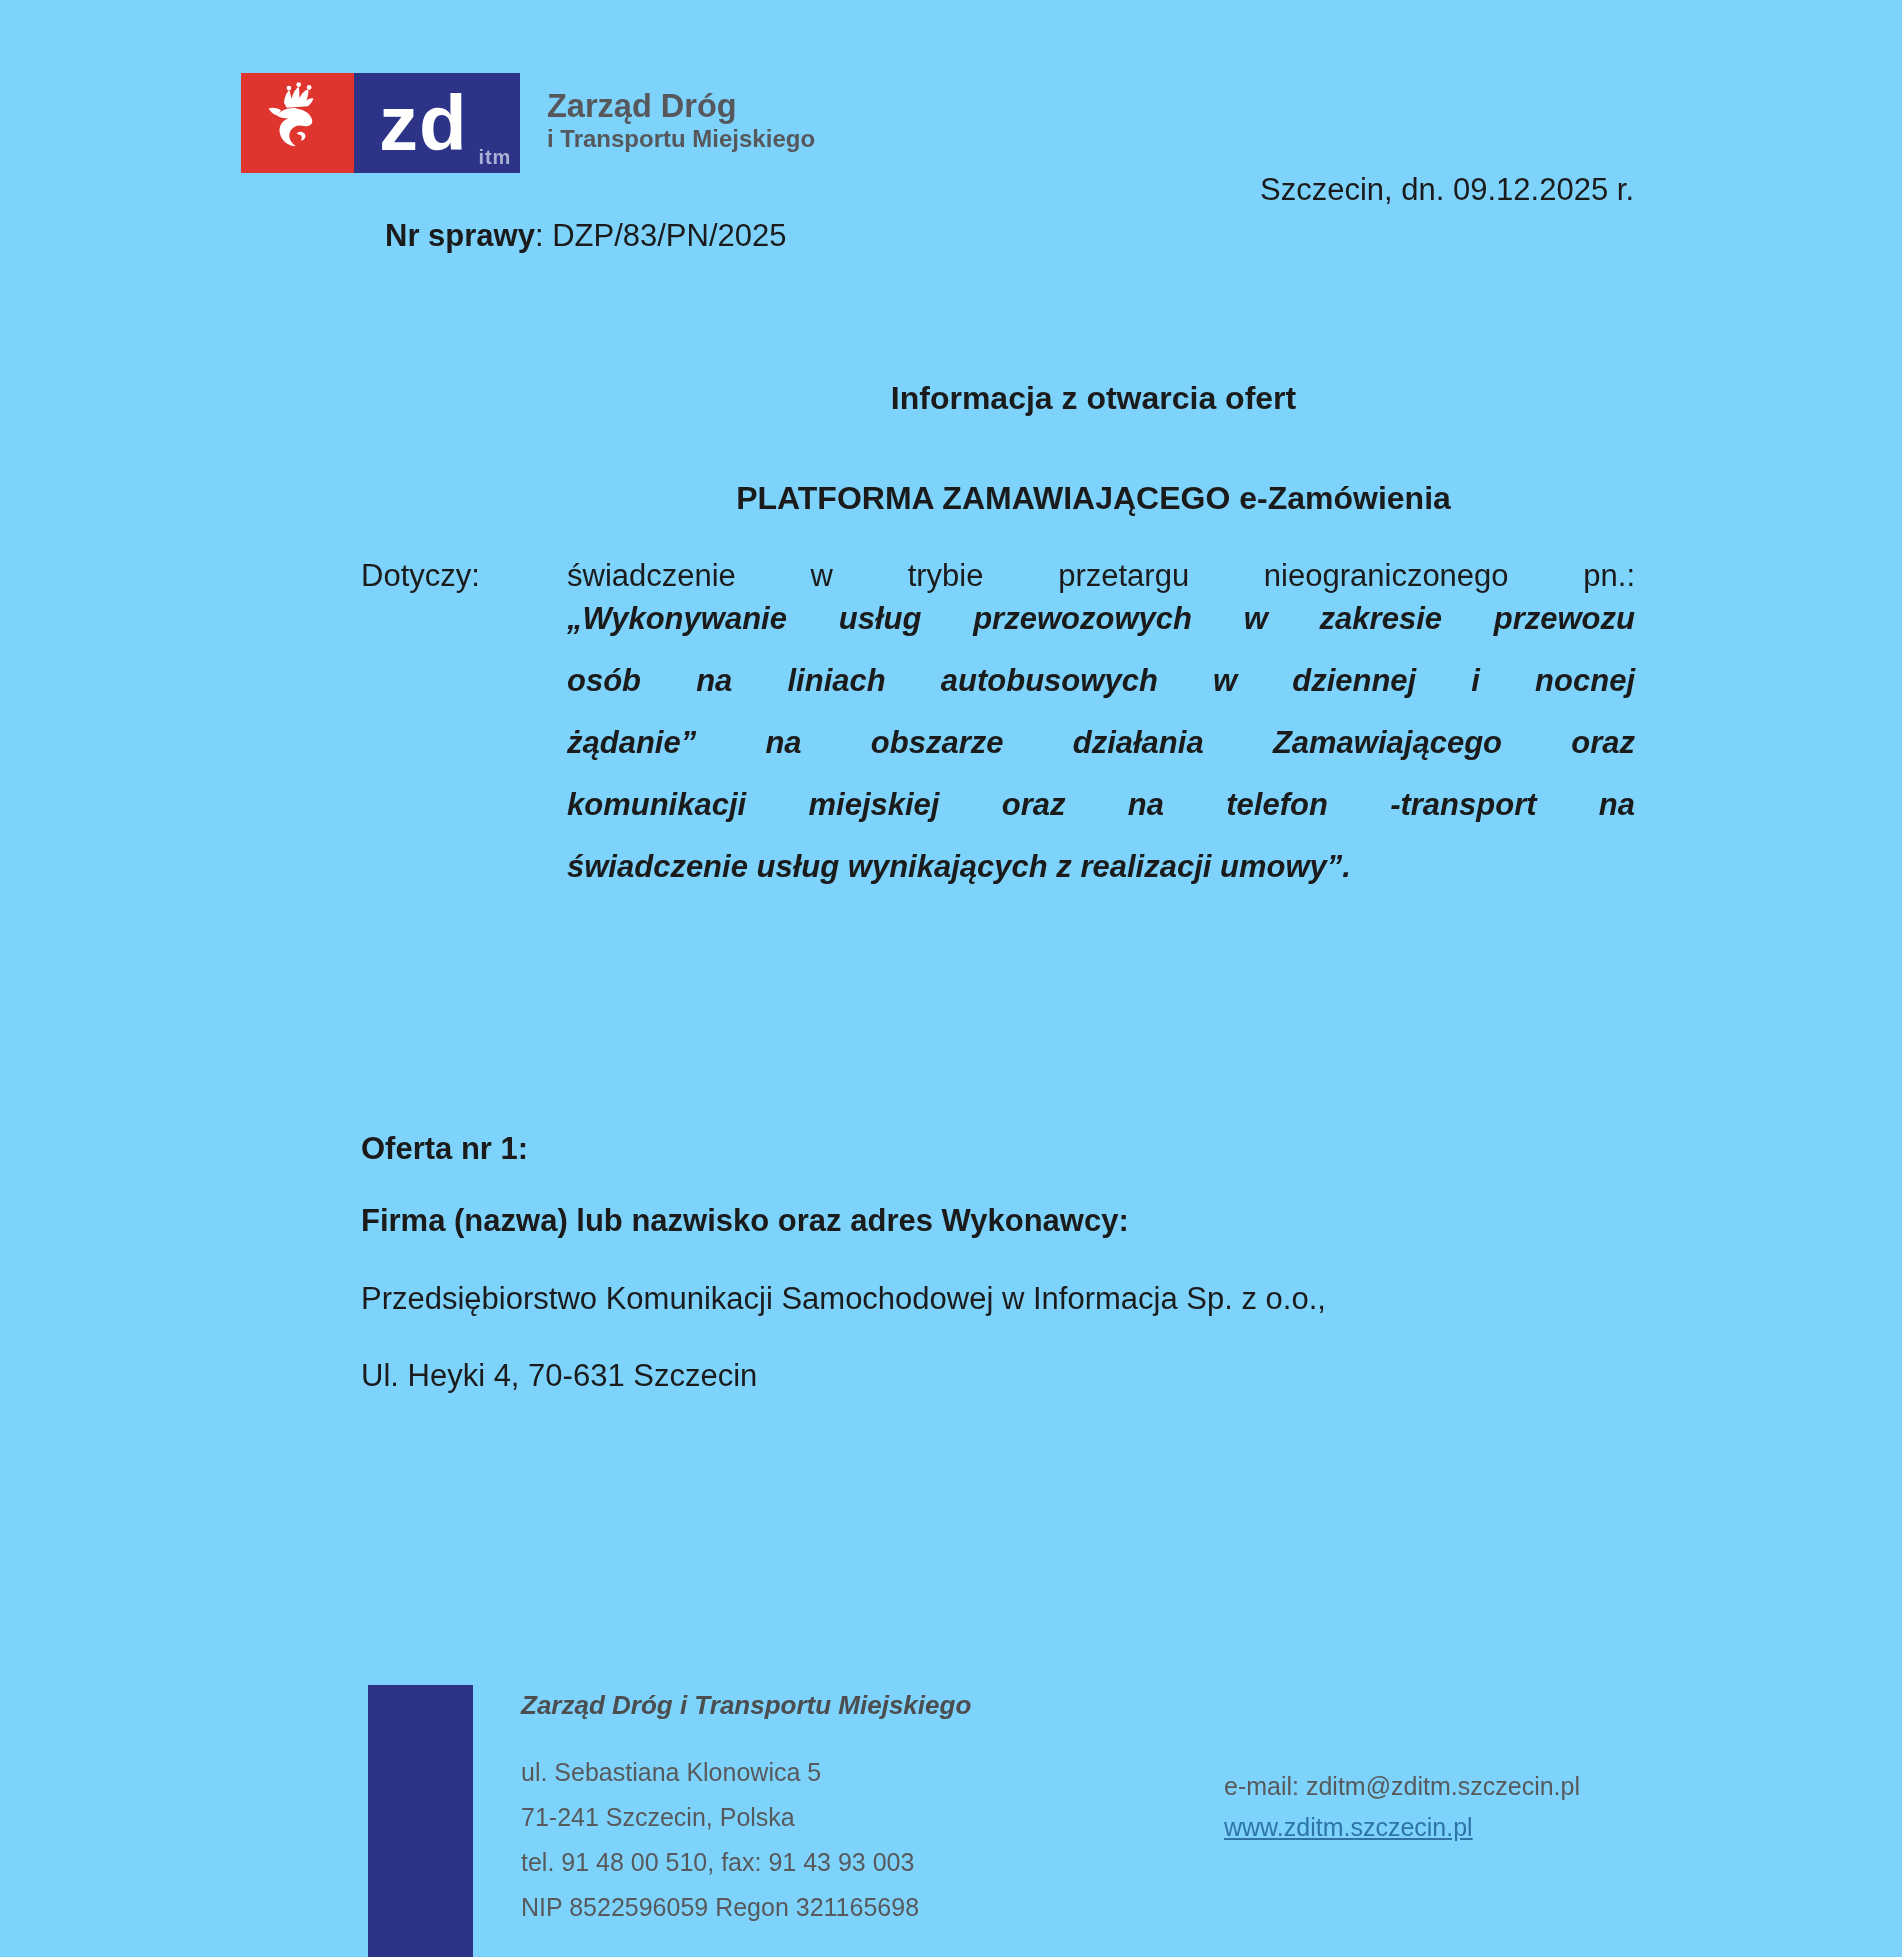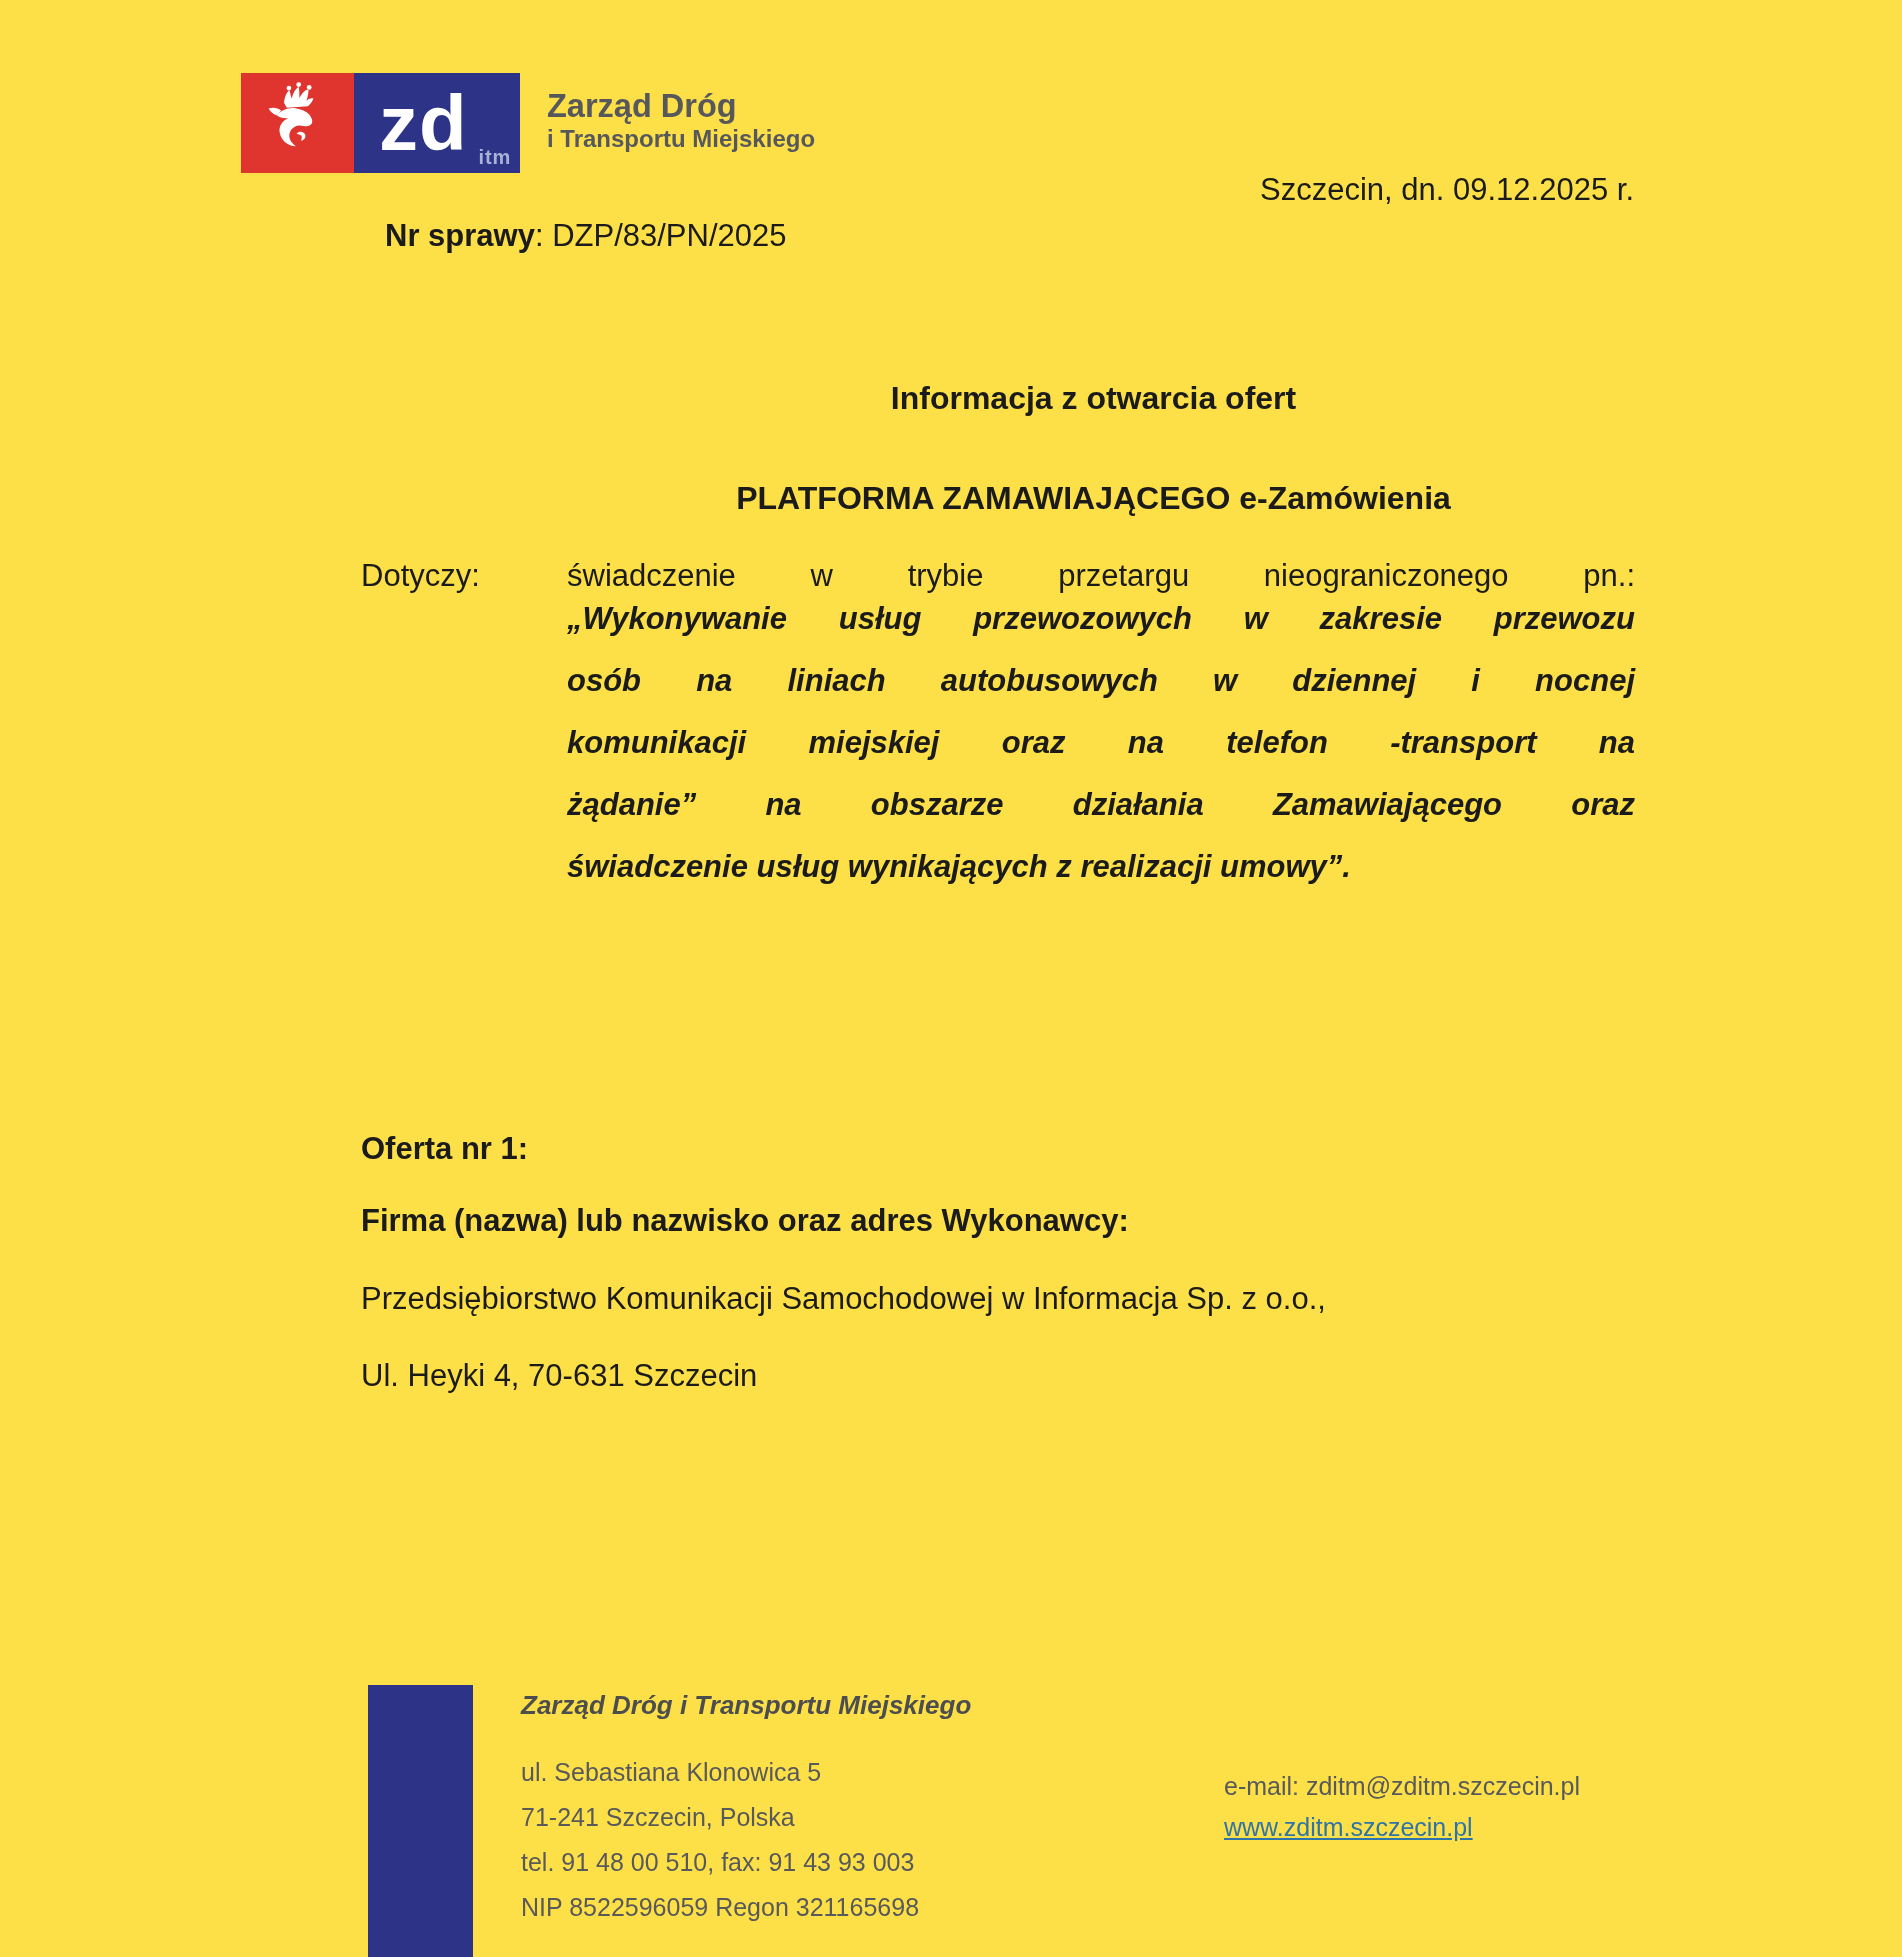--- a/index.html
+++ b/index.html
@@ -1,20 +1,20 @@
 <!DOCTYPE html>
 <html lang="pl"><head>
 <meta charset="utf-8">
 <title>Informacja z otwarcia ofert</title>
 <style>
   html,body{margin:0;padding:0;background:#ffffff;}
   .page{
     position:relative;
     width:1902px;height:1958px;
-    background:#fde047;
+    background:#7dd3fc;
     font-family:"Liberation Sans", sans-serif;
     color:#1b1b1b;
     overflow:hidden;
   }
   
   .logo-red{
     position:absolute;left:241px;top:73px;width:113px;height:100px;
     background:#e0342f;display:flex;align-items:center;justify-content:center;
   }
   .logo-blue{
@@ -126,22 +126,22 @@
   <div class="doc-title">Informacja z otwarcia ofert</div>
   <div class="doc-subtitle">PLATFORMA ZAMAWIAJĄCEGO e-Zamówienia</div>
 
   <div class="dotyczy-row">
     <span class="dotyczy-label">Dotyczy:</span>
     <div class="dotyczy-intro jline">świadczenie w trybie przetargu nieograniczonego pn.:</div>
   </div>
   <div class="quote-block">
     <div class="qline jline">„Wykonywanie usług przewozowych w zakresie przewozu</div>
     <div class="qline jline">osób na liniach autobusowych w dziennej i nocnej</div>
+    <div class="qline jline">żądanie” na obszarze działania Zamawiającego oraz</div>
     <div class="qline jline">komunikacji miejskiej oraz na telefon -transport na</div>
-    <div class="qline jline">żądanie” na obszarze działania Zamawiającego oraz</div>
     <div class="qline">świadczenie usług wynikających z realizacji umowy”.</div>
   </div>
 
 
   <div class="offer-no">Oferta nr 1:</div>
   <div class="firm-label">Firma (nazwa) lub nazwisko oraz adres Wykonawcy:</div>
   <div class="firm-name">Przedsiębiorstwo Komunikacji Samochodowej w Informacja Sp. z o.o.,</div>
   <div class="firm-address">Ul. Heyki 4, 70-631 Szczecin</div>
 
   <div class="footer-bar"></div>

